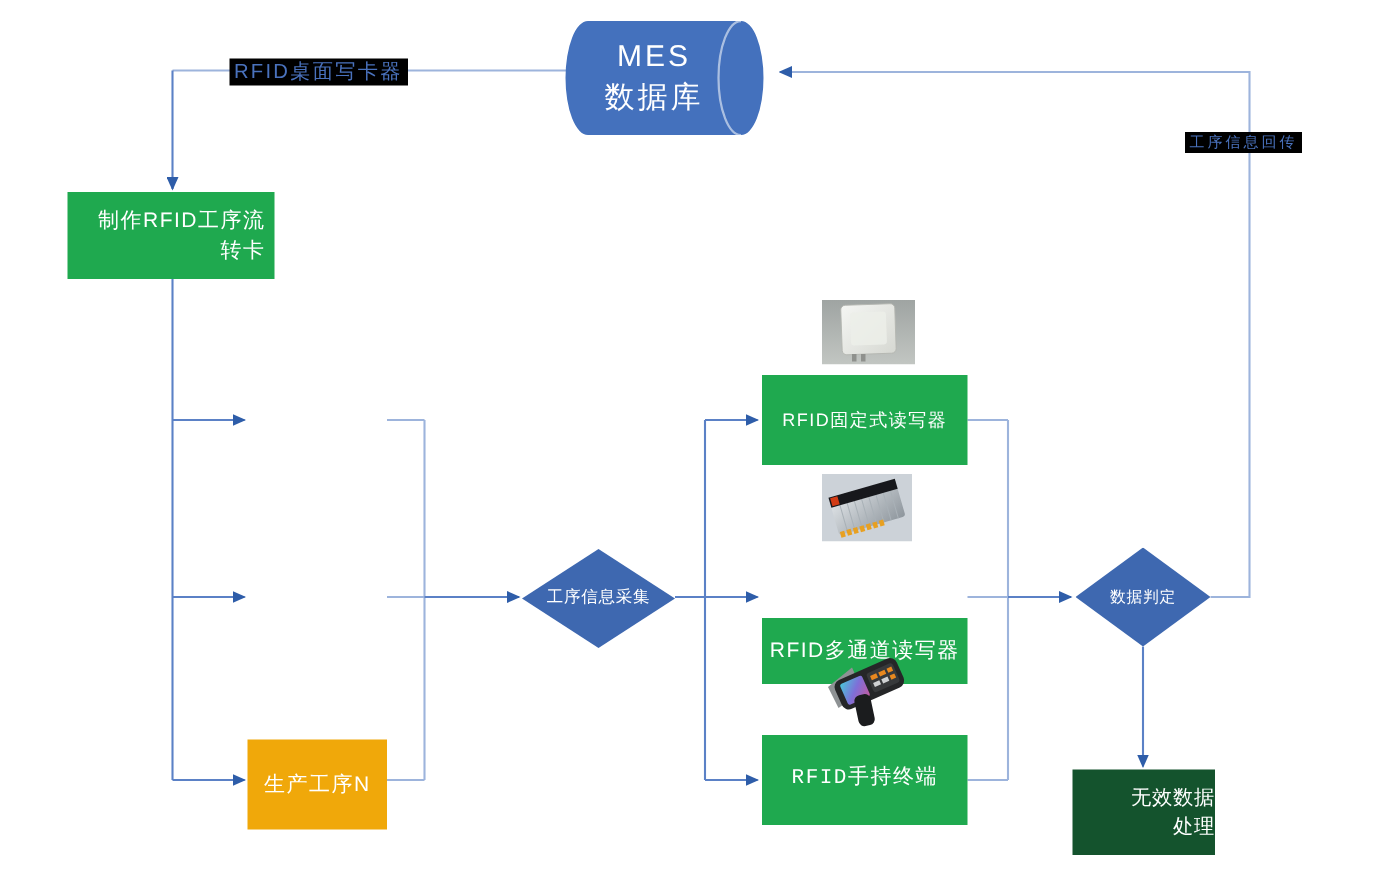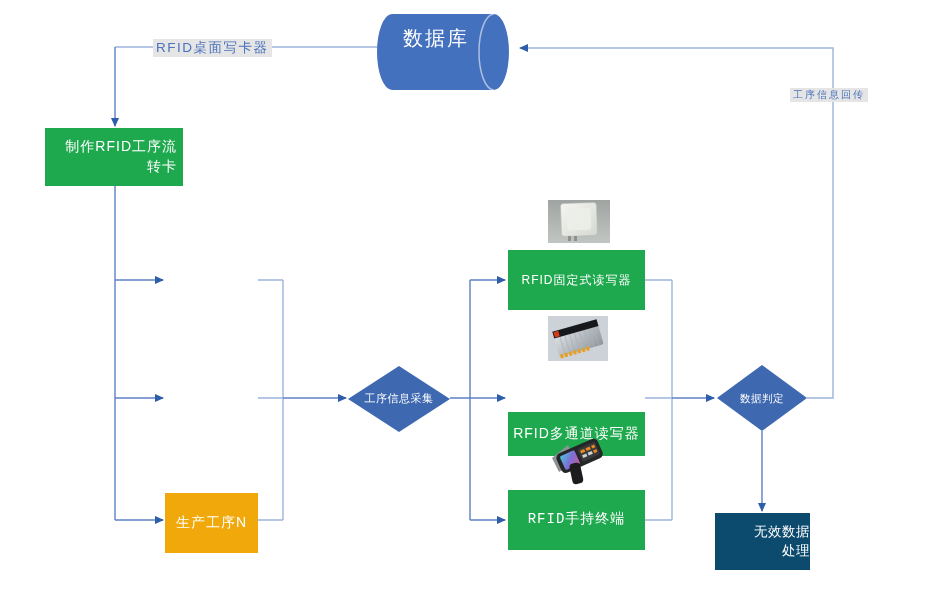--- a/index.html
+++ b/index.html
@@ -7,29 +7,29 @@
     position:relative;width:930px;height:590px;background:#ffffff;overflow:hidden;
     font-family:"Liberation Sans","DejaVu Sans",sans-serif;
   }
   .canvas svg.connectors{position:absolute;left:0;top:0;z-index:1;}
   .node{
     position:absolute;z-index:2;display:flex;align-items:center;justify-content:center;
     text-align:right;color:#ffffff;box-sizing:border-box;letter-spacing:1px;line-height:1.4;
   }
   .green{background:#1fa94f;}
   .orange{background:#f0a80a;}
-  .red{background:#0c4a6e;padding-left:29px;}
+  .red{background:#14532d;padding-left:29px;}
   .diamond{background:#3e68b0;clip-path:polygon(50% 0,100% 50%,50% 100%,0 50%);}
   .cyl-wrap{position:absolute;left:376px;top:13px;z-index:2;}
   .cyl-text{
     position:absolute;left:376px;top:25px;width:120px;z-index:3;text-align:center;
     color:#ffffff;font-size:20px;letter-spacing:2px;line-height:27px;
   }
   .edge-label{
-    position:absolute;z-index:3;background:#e5e5e5;color:#4a72bd;
+    position:absolute;z-index:3;background:#000000;color:#4a72bd;
     padding:0 3px;white-space:nowrap;letter-spacing:2px;
   }
   .photo{position:absolute;z-index:2;}
   #make-card{left:45px;top:128px;width:138px;height:58px;font-size:14px;padding:2px 6px;}
   #step-1{left:165px;top:253px;width:93px;height:54px;font-size:14px;}
   #step-2{left:165px;top:371px;width:93px;height:54px;font-size:14px;}
   #step-3{left:165px;top:493px;width:93px;height:60px;font-size:14px;}
   #collect{left:348px;top:366px;width:102px;height:66px;font-size:11px;letter-spacing:0.5px;}
   #reader-1{left:508px;top:250px;width:137px;height:60px;font-size:12px;}
   #reader-2{left:508px;top:368px;width:137px;height:44px;font-size:14px;margin-top:44px;}
@@ -75,20 +75,21 @@
       <path d="M672,398 H714" marker-end="url(#arr)"></path>
       <path d="M762,431 V511" marker-end="url(#arr)"></path>
     </g>
   </svg>
 
   <svg class="cyl-wrap" width="136" height="78" viewBox="0 0 136 78">
     <path d="M16,1 L118,1 A15,38 0 0 1 118,77 L16,77 A15,38 0 0 1 16,1 Z" fill="#4471bd"></path>
     <path d="M118,1 A15,38 0 0 0 118,77" fill="none" stroke="rgba(255,255,255,0.55)" stroke-width="1.5"></path>
   </svg>
   <div class="cyl-text">
+    <div>MES</div>
     <div>数据库</div>
   </div>
 
   <div class="edge-label" id="label-writer">RFID桌面写卡器</div>
   <div class="edge-label" id="label-return">工序信息回传</div>
 
   <div class="node green" id="make-card">制作RFID工序流转卡</div>
 
   <div class="node orange" id="step-3">生产工序N</div>
 

